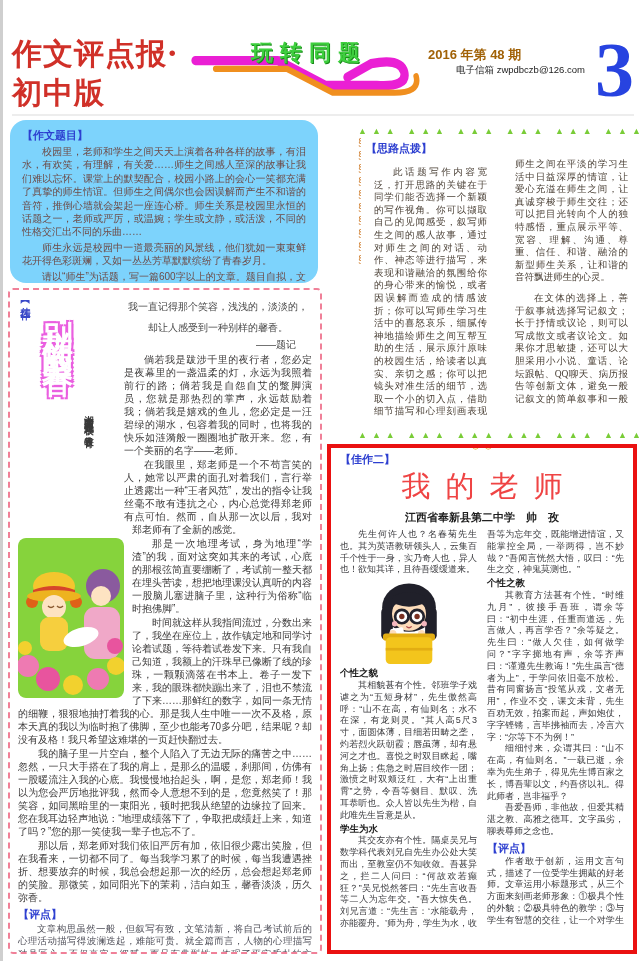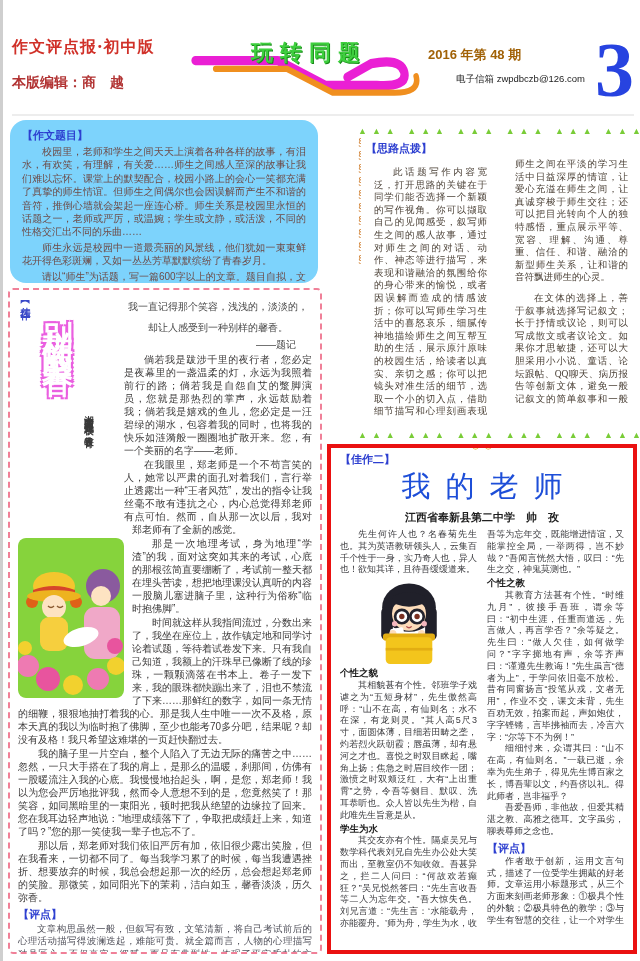--- a/index.html
+++ b/index.html
@@ -4,31 +4,31 @@
 <style>
   html,body{margin:0;padding:0;background:#e8e8e8;}
   .page{position:relative;width:640px;height:961px;background:#fff;overflow:hidden;
         font-family:"Liberation Sans",sans-serif;margin:0 auto;}
   .edge{position:absolute;left:0;top:0;width:3px;height:100%;background:#cfcfcf;}
 
   
   .header{position:absolute;left:12px;right:6px;top:34px;height:80px;
           border-bottom:2px solid #ededed;display:flex;align-items:flex-start;}
   .mast{width:178px;}
-  .mast-title{font-family:"DejaVu Serif",serif;font-weight:bold;font-size:16px;
-              color:#d03028;letter-spacing:1px;line-height:26px;}
+  .mast-title{font-family:"DejaVu Serif",serif;font-weight:bold;font-size:30px;
+              color:#d03028;letter-spacing:1px;line-height:39px;}
   .mast-editor{font-size:14px;color:#b23434;margin-top:14px;font-weight:bold;}
   .banner{flex:1;position:relative;height:100%;}
   .banner svg{position:absolute;left:0;top:10px;width:100%;height:58px;}
   .banner-text{position:absolute;left:50%;top:4px;transform:translateX(-50%);
                font-size:22px;font-weight:bold;color:#3ecf3e;letter-spacing:7px;
                text-shadow:1px 1px 0 #188c18;white-space:nowrap;}
   .issue{width:148px;padding-top:12px;}
   .issue-date{font-size:13px;font-weight:bold;color:#a16207;}
-  .email-row{font-size:9.5px;color:#222;margin-top:9px;white-space:nowrap;padding-left:28px;}
+  .email-row{font-size:9.5px;color:#222;white-space:nowrap;padding-left:28px;}
   .pagenum{width:58px;font-family:"Liberation Serif",serif;font-weight:bold;
            font-size:78px;line-height:72px;color:#2743e0;text-align:right;}
 
   
   .prompt-box{position:absolute;left:10px;top:120px;width:308px;height:163px;
               background:#7dd3fc;border-radius:16px;padding:8px 12px;box-sizing:border-box;
               overflow:hidden;}
   .blue-label{color:#2d3fd0;font-weight:bold;font-size:11px;display:block;}
   .prompt-box p{margin:2px 0 0;font-size:10px;line-height:13.4px;color:#6d4a46;
                 text-align:justify;text-indent:2em;}
@@ -76,21 +76,21 @@
                 line-height:12.6px;color:#4c4238;text-align:justify;text-indent:2em;}
 
   
   .red-box{position:absolute;left:327px;top:444px;width:310px;height:510px;
            border:4px solid #ea1111;box-sizing:border-box;background:#fff;
            padding:4px 9px 4px;overflow:hidden;}
   .red-orn{position:absolute;top:-11px;left:50%;transform:translateX(-50%);
            background:#fff;padding:0 5px;color:#e8a020;font-size:11px;line-height:14px;}
   .red-orn::before{content:"◉ ◉";}
   .e2-title{text-align:center;font-family:"DejaVu Serif",serif;font-size:29px;
-            letter-spacing:15px;text-indent:15px;color:#1d4ed8;margin:0 0 3px;
+            letter-spacing:15px;text-indent:15px;color:#ef4444;margin:0 0 3px;
             font-weight:normal;}
   .e2-byline{text-align:center;font-size:11px;font-weight:bold;color:#1f1f1f;
              margin-bottom:4px;}
   .e2-cols{column-count:2;column-gap:10px;height:408px;overflow:hidden;}
   .e2-cols p{margin:0;font-size:9px;line-height:11.8px;color:#3a3a3e;
              text-align:justify;text-indent:2em;}
   .e2-cols p.sec-head{text-align:left;font-weight:bold;font-size:9.5px;
              color:#1c1c1c;text-indent:0;margin:1px 0;}
   .avatar{width:100%;height:86px;margin:2px 0 3px;display:flex;justify-content:center;}
   .avatar svg{height:86px;width:90px;}

